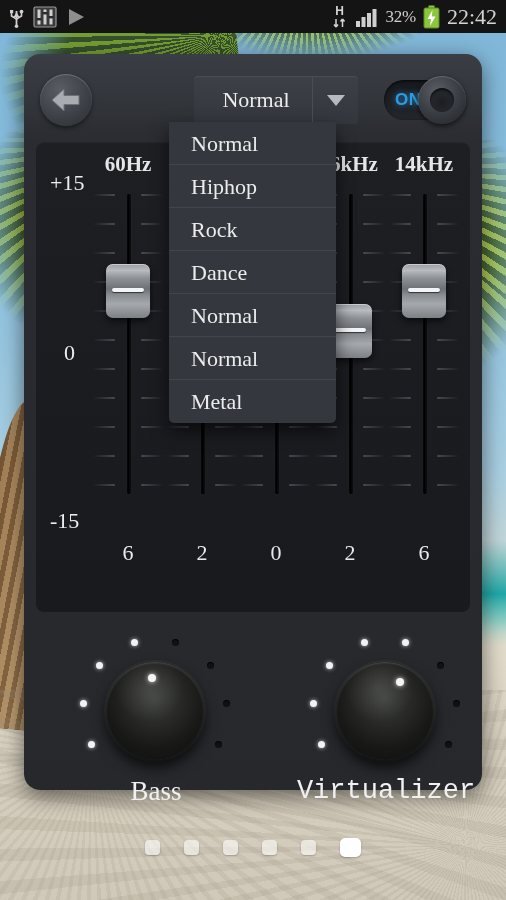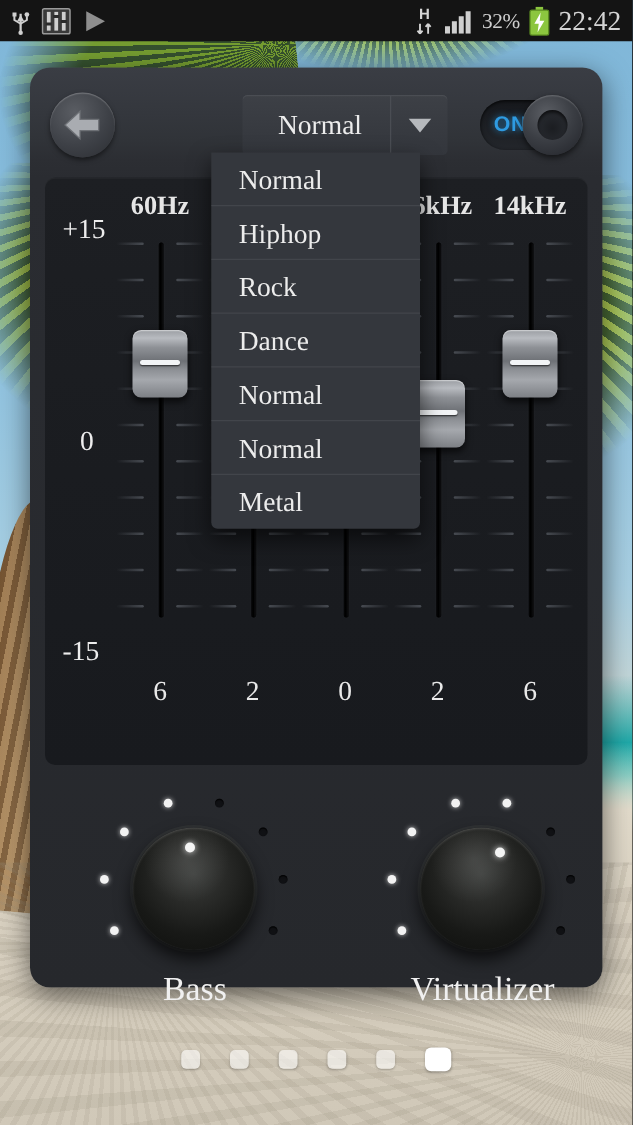--- a/index.html
+++ b/index.html
@@ -518,21 +518,21 @@
           <div class="kdot off" style="left: 116.379px; top: -5.40621px;"></div>
           <div class="kdot off" style="left: 151.114px; top: 17.7717px;"></div>
           <div class="kdot off" style="left: 167.142px; top: 56.3311px;"></div>
           <div class="kdot off" style="left: 159.072px; top: 97.302px;"></div>
         </div>
       <div class="knob-body">
         <span class="knob-indicator" style="left: 41.5506px; top: 12.1808px;"></span>
       </div>
       <div class="knob-label">Bass</div>
     </div>
-    <div class="knob-group" id="knob-virt" style="left:262px; top:0;">
+    <div class="knob-group" id="knob-virt" style="left:262px; top:0;font-family:Liberation Mono, monospace;">
       <div class="knob-dots">
           <div class="kdot on" style="left: 31.9278px; top: 97.302px;"></div>
           <div class="kdot on" style="left: 23.8578px; top: 56.3311px;"></div>
           <div class="kdot on" style="left: 39.886px; top: 17.7717px;"></div>
           <div class="kdot on" style="left: 74.621px; top: -5.40621px;"></div>
           <div class="kdot on" style="left: 116.379px; top: -5.40621px;"></div>
           <div class="kdot off" style="left: 151.114px; top: 17.7717px;"></div>
           <div class="kdot off" style="left: 167.142px; top: 56.3311px;"></div>
           <div class="kdot off" style="left: 159.072px; top: 97.302px;"></div>
         </div>

